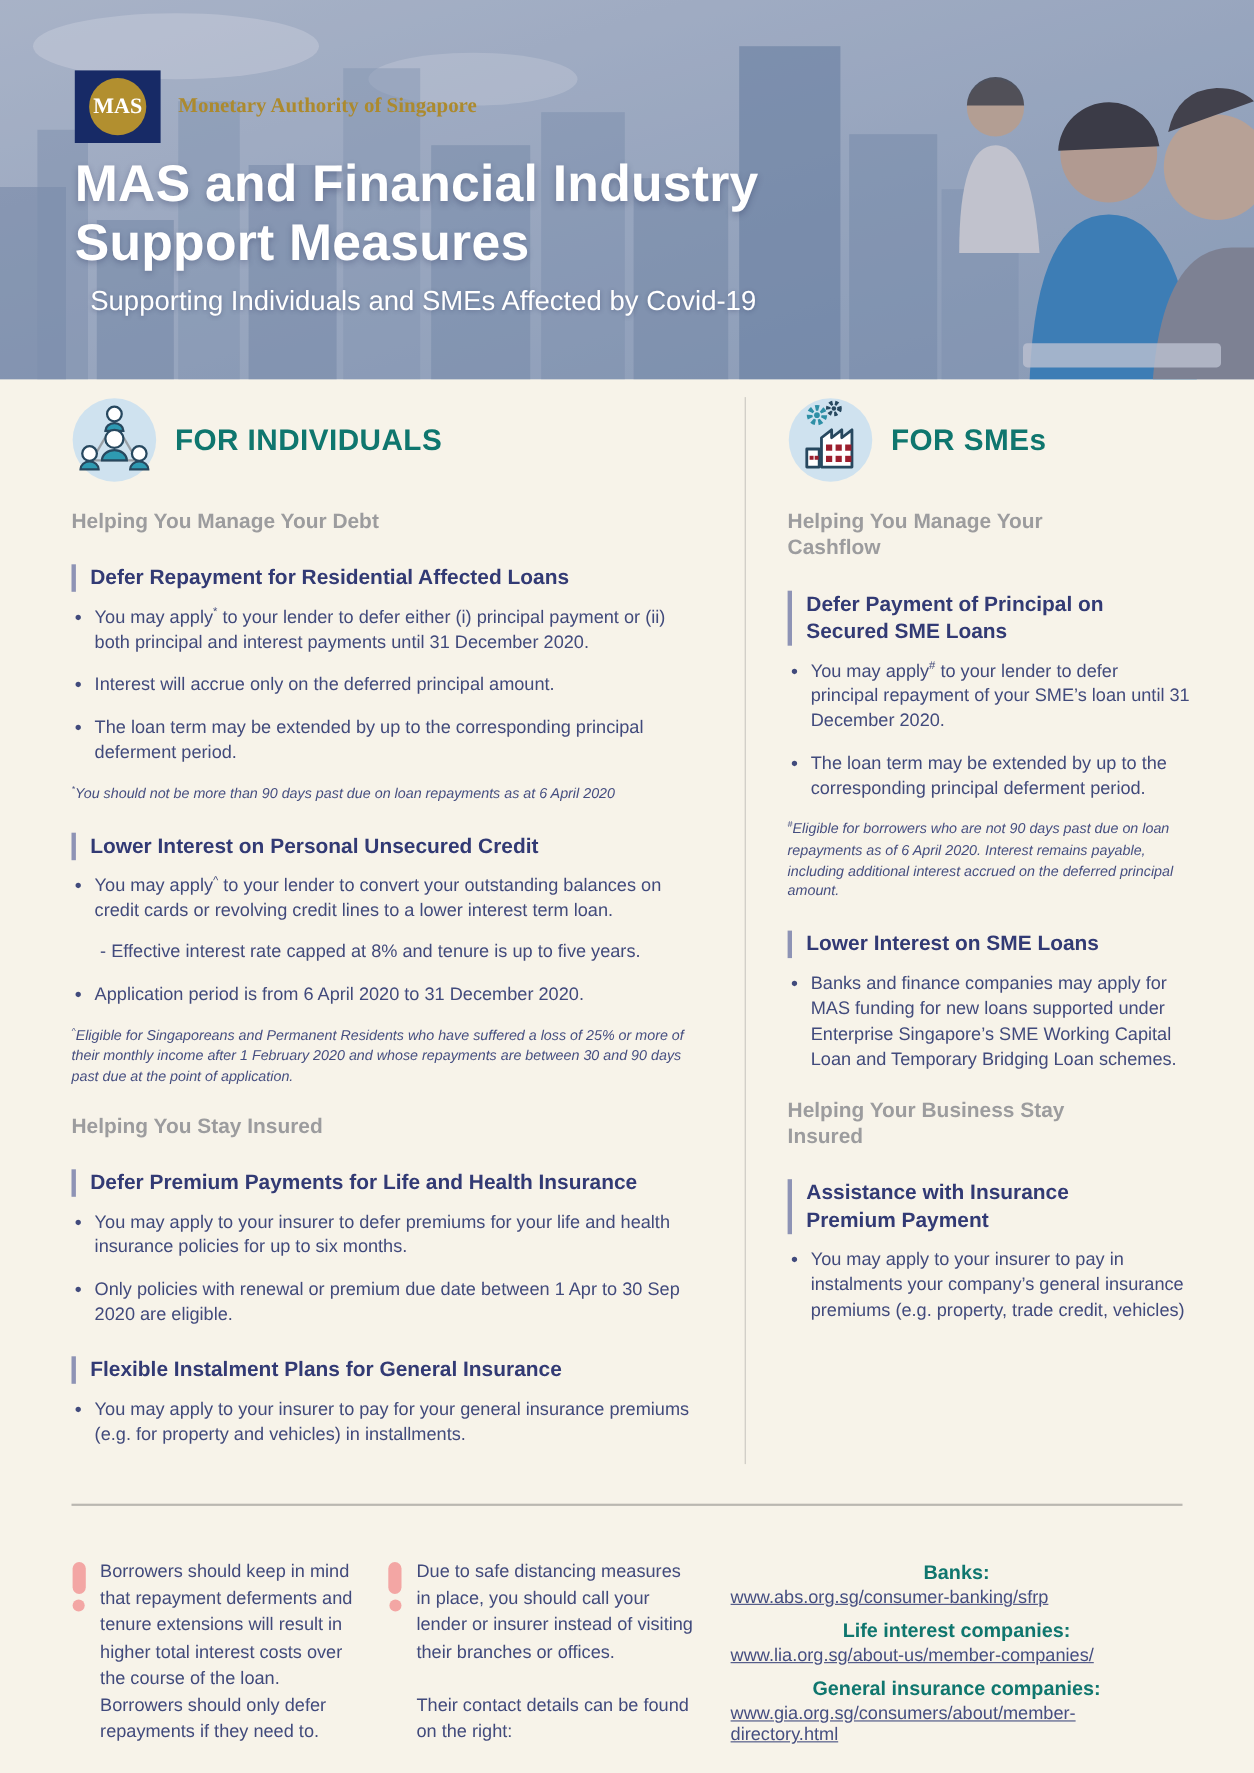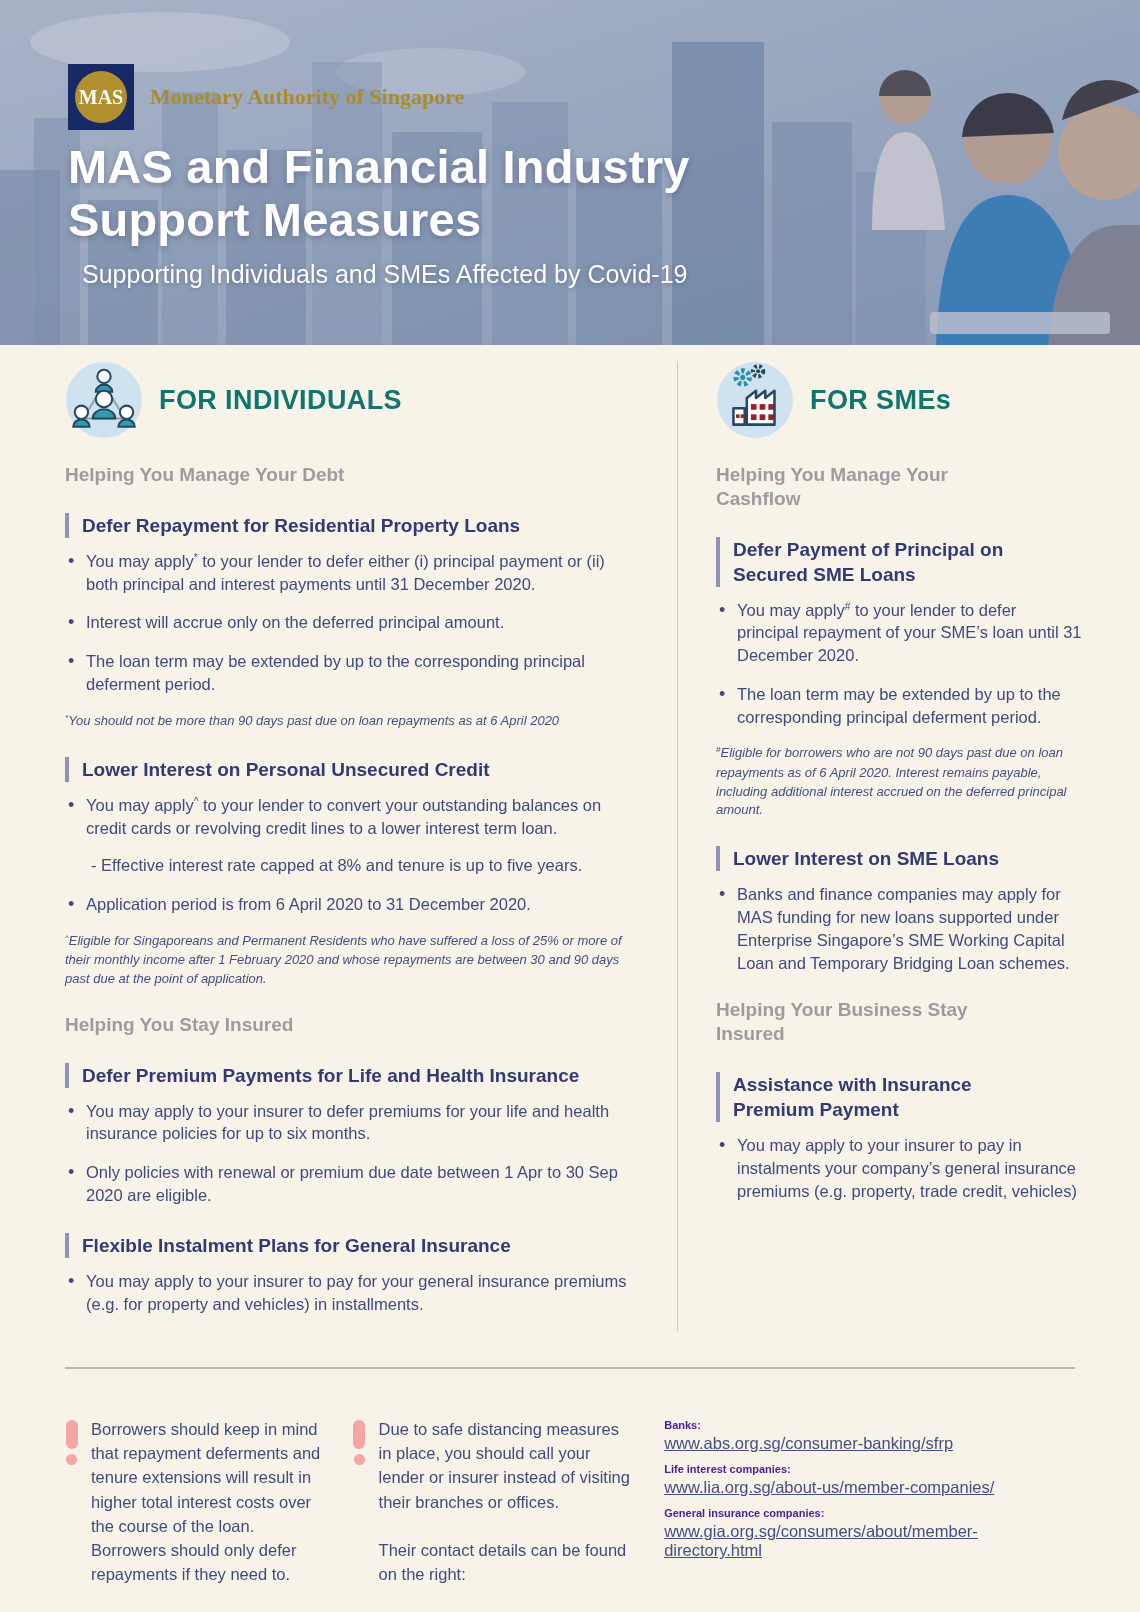--- a/index.html
+++ b/index.html
@@ -10,27 +10,27 @@
     font-family: "Liberation Sans", sans-serif;
     color: #414a7c;
     position: relative;
     overflow: hidden;
   }
 
   
   .hero { position: relative; height: 345px; overflow: hidden; }
   .hero-photo { position: absolute; inset: 0; width: 100%; height: 100%; display: block; }
   .brand-row { position: absolute; top: 64px; left: 68px; display: flex; align-items: center; gap: 16px; }
-  .mas-logo { width: 66px; height: 66px; background: #172a66; display: flex; align-items: center; justify-content: center; }
+  .mas-logo { width: 78px; height: 66px; background: #172a66; display: flex; align-items: center; justify-content: center; }
   .mas-logo-text {
     width: 52px; height: 52px; border-radius: 50%; background: #b28f2f;
     display: flex; align-items: center; justify-content: center;
     color: #ffffff; font-family: "Liberation Serif", serif; font-size: 20px; font-weight: bold;
   }
-  .org-name { color: #ac8a2e; font-family: "Liberation Serif", serif; font-size: 22px; font-weight: bold; }
+  .org-name { color: #ac8a2e; font-family: "Liberation Serif", serif; font-size: 19px; font-weight: bold; }
   .hero-text { position: absolute; left: 68px; top: 140px; }
   .hero-title { margin: 0; color: #ffffff; font-size: 47px; line-height: 1.13; font-weight: bold; letter-spacing: 0.2px; text-shadow: 0 2px 6px rgba(40,50,90,.35); }
   .hero-title span { display: block; }
   .hero-subtitle { margin: 14px 14px 0; color: #ffffff; font-size: 25px; font-weight: normal; text-shadow: 0 1px 4px rgba(40,50,90,.35); }
 
   
   .columns { display: flex; align-items: stretch; padding: 16px 58px 0 65px; }
   .col-ind { width: 566px; flex: none; }
   .vrule { width: 1px; background: #c9c6c0; margin-left: 46px; flex: none; }
   .col-sme { flex: 1; padding-left: 38px; }
@@ -63,21 +63,21 @@
   .note { display: flex; gap: 13px; }
   .note-1 { width: 262px; margin-right: 26px; }
   .note-2 { width: 278px; margin-right: 34px; }
   .excl { width: 13px; flex: none; display: flex; flex-direction: column; align-items: center; padding-top: 3px; }
   .excl .bar { width: 12px; height: 29px; background: #f3a6a4; border-radius: 6px; display: block; }
   .excl .dot { width: 11px; height: 11px; border-radius: 50%; background: #f3a6a4; margin-top: 5px; display: block; }
   .note-text p { margin: 0; font-size: 16.5px; line-height: 1.46; }
   .note-text p + p { margin-top: 24px; }
 
   .contact-links { padding-top: 2px; }
-  .link-label { margin: 0 0 3px; font-size: 11px; font-weight: bold; color: #4c1d95; }
+  .link-label { margin: 0 0 3px; font-size: 18px; font-weight: bold; color: #0f766e; text-align: center; }
   .link-url { display: block; margin: 0 0 10px; font-size: 16.5px; color: #454e80; text-decoration: underline; cursor: pointer; }
 </style>
 </head>
 <body>
 
 <div class="page">
 
   <header class="hero">
     <svg class="hero-photo" viewBox="0 0 1140 345" preserveAspectRatio="none" aria-hidden="true">
       <defs>
@@ -151,21 +151,21 @@
             <path d="M8 64 a8 7 0 0 1 16 0 z" fill="#2e9ab2" stroke="#27485f" stroke-width="2"></path>
             <circle cx="60" cy="50" r="6.5" fill="#ffffff" stroke="#27485f" stroke-width="2"></circle>
             <path d="M52 64 a8 7 0 0 1 16 0 z" fill="#2e9ab2" stroke="#27485f" stroke-width="2"></path>
           </svg>
         </span>
         <h2 class="col-title">FOR INDIVIDUALS</h2>
       </div>
 
       <h3 class="group-heading">Helping You Manage Your Debt</h3>
 
-      <h4 class="item-title">Defer Repayment for Residential Property Loans</h4>
+      <h4 class="item-title">Defer Repayment for Residential Affected Loans</h4>
       <ul class="bullets">
         <li><span>You may apply</span><sup class="sup">*</sup><span> to your lender to defer either (i) principal payment or (ii) both principal and interest payments until 31 December 2020.</span></li>
         <li><span>Interest will accrue only on the deferred principal amount.</span></li>
         <li><span>The loan term may be extended by up to the corresponding principal deferment period.</span></li>
       </ul>
       <p class="footnote"><sup>*</sup><span>You should not be more than 90 days past due on loan repayments as at 6 April 2020</span></p>
 
       <h4 class="item-title">Lower Interest on Personal Unsecured Credit</h4>
       <ul class="bullets">
         <li><span>You may apply</span><sup class="sup">^</sup><span> to your lender to convert your outstanding balances on credit cards or revolving credit lines to a lower interest term loan.</span>

